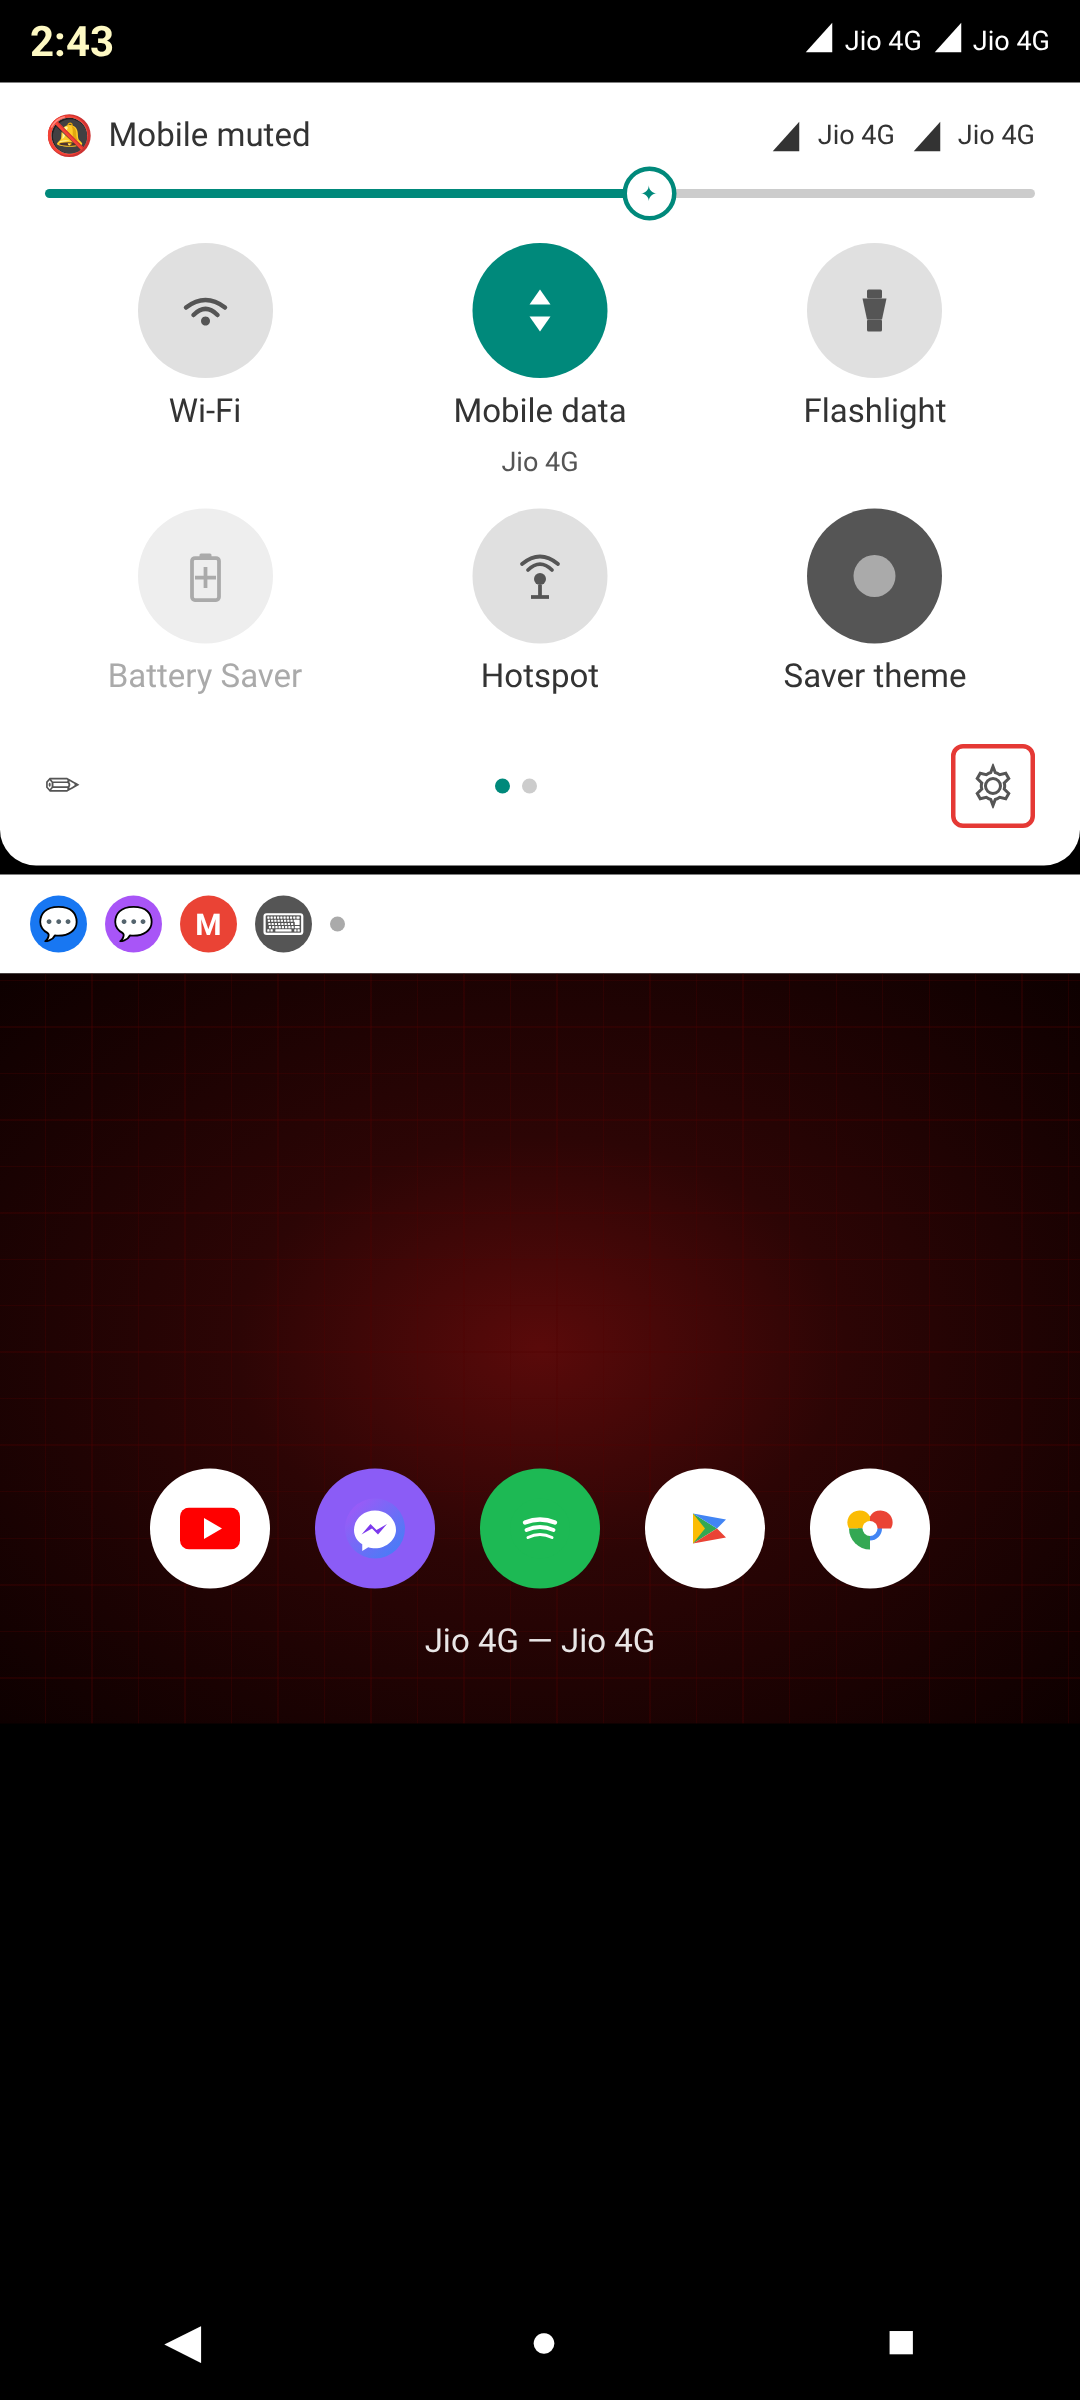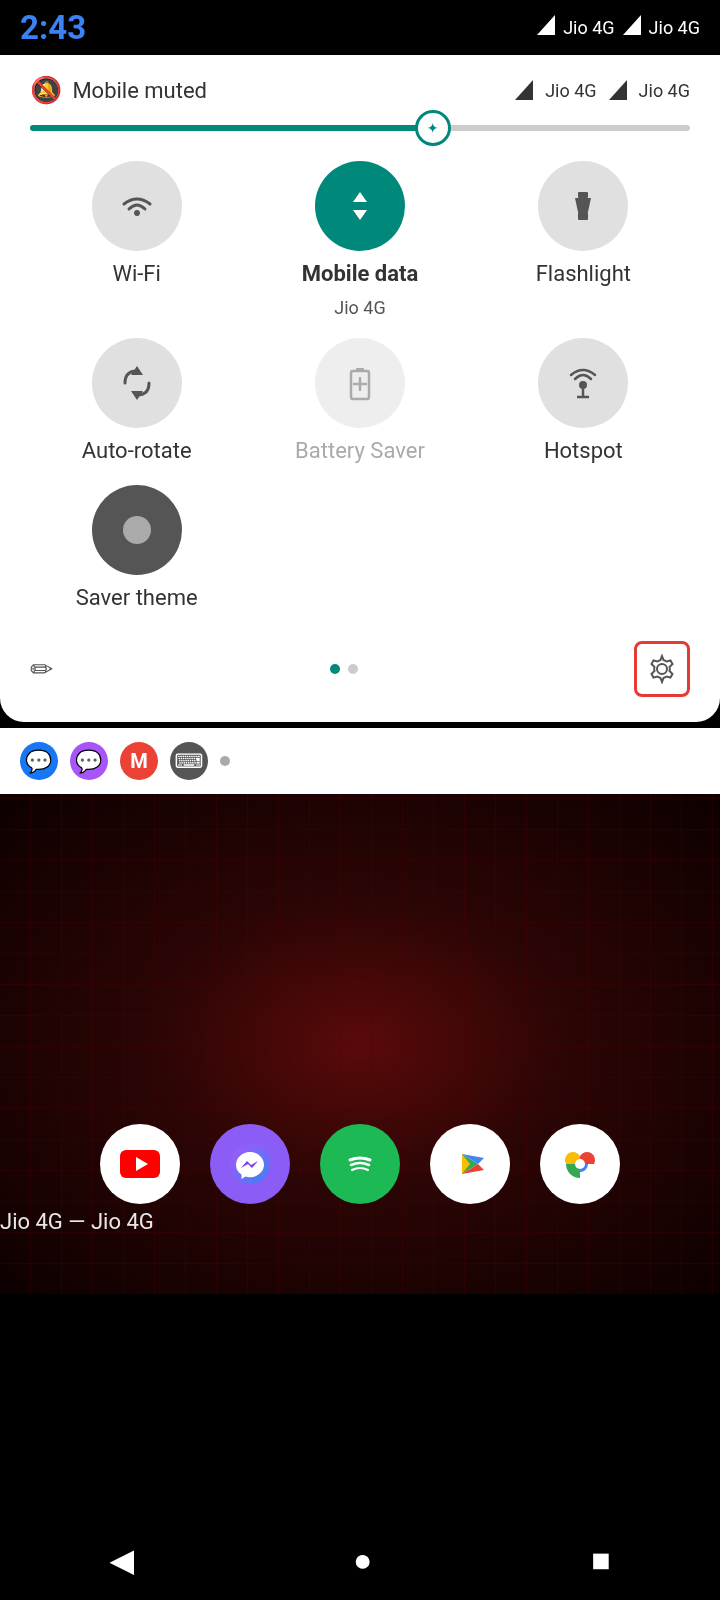--- a/index.html
+++ b/index.html
@@ -16,22 +16,22 @@
     .status-bar {
       width: 720px;
       height: 55px;
       background: #000;
       display: flex;
       align-items: center;
       justify-content: space-between;
       padding: 0 20px;
     }
     .status-time {
-      color: #3b82f6;
-      font-size: 33px;
+      color: #fef9c3;
+      font-size: 28px;
       font-weight: bold;
     }
     .status-icons {
       display: flex;
       align-items: center;
       gap: 8px;
       color: #fff;
       font-size: 20px;
     }
 
@@ -251,23 +251,23 @@
     }
     .app-icon.youtube { background: #fff; color: #ff0000; }
     .app-icon.messenger { background: #8b5cf6; color: #fff; }
     .app-icon.spotify { background: #1DB954; color: #fff; }
     .app-icon.play { background: #fff; color: #4CAF50; }
     .app-icon.chrome { background: #fff; color: #4285F4; }
 
     
     .home-status {
       position: absolute;
-      bottom: 60px;
+      bottom: 42px;
       width: 100%;
-      text-align: left;
+      text-align: center;
       color: #fff;
       font-size: 22px;
       opacity: 0.9;
     }
 
     
     .nav-bar {
       width: 720px;
       height: 80px;
       background: #000;
@@ -342,47 +342,36 @@
       <span class="tile-label">Wi-Fi</span>
     </div>
 
     <div class="tile">
       <div class="tile-circle active">
         <svg width="44" height="44" viewBox="0 0 44 44">
           <path d="M22 8 L15 18 L29 18 Z" fill="white"></path>
           <path d="M22 36 L15 26 L29 26 Z" fill="white"></path>
         </svg>
       </div>
-      <span class="tile-label" style="font-weight:700;">Mobile data</span>
+      <span class="tile-label" style="font-weight:400;">Mobile data</span>
       <span class="tile-sublabel">Jio 4G</span>
     </div>
 
 
     <div class="tile">
       <div class="tile-circle">
         <svg width="44" height="44" viewBox="0 0 44 44">
           <rect x="17" y="8" width="10" height="6" rx="1" fill="#555"></rect>
           <path d="M14 14 L17 28 L27 28 L30 14 Z" fill="#555"></path>
           <rect x="17" y="28" width="10" height="8" rx="1" fill="#555"></rect>
         </svg>
       </div>
       <span class="tile-label">Flashlight</span>
     </div>
 
-    <div class="tile">
-      <div class="tile-circle">
-        <svg width="44" height="44" viewBox="0 0 44 44">
-          <path d="M10 22 Q10 10 22 10" stroke="#555" stroke-width="3" fill="none" stroke-linecap="round"></path>
-          <polygon points="22,5 28,14 16,14" fill="#555"></polygon>
-          <path d="M34 22 Q34 34 22 34" stroke="#555" stroke-width="3" fill="none" stroke-linecap="round"></path>
-          <polygon points="22,39 16,30 28,30" fill="#555"></polygon>
-        </svg>
-      </div>
-      <span class="tile-label">Auto-rotate</span>
-    </div>
 
     <div class="tile">
       <div class="tile-circle dim">
         <svg width="44" height="44" viewBox="0 0 44 44">
           <rect x="13" y="10" width="18" height="28" rx="2" stroke="#aaa" stroke-width="2.5" fill="none"></rect>
           <rect x="18" y="7" width="8" height="4" rx="1" fill="#aaa"></rect>
           <line x1="22" y1="16" x2="22" y2="30" stroke="#aaa" stroke-width="2.5"></line>
           <line x1="15" y1="23" x2="29" y2="23" stroke="#aaa" stroke-width="2.5"></line>
         </svg>
       </div>

